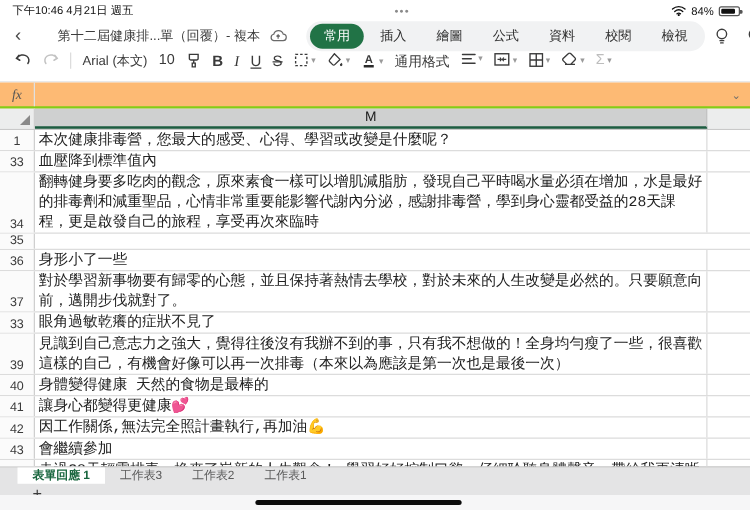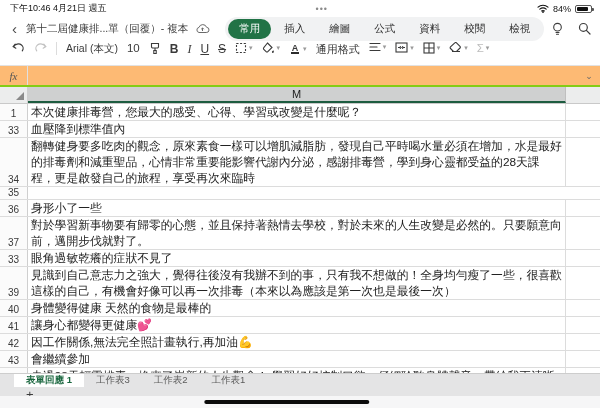--- a/index.html
+++ b/index.html
@@ -11,21 +11,21 @@
                padding:2px 8px 0 10px; font-size:9px; font-weight:normal; color:#111; background:#fff; }
   .statusbar .center-dots { color:#8a8a8a; letter-spacing:1px; font-size:9px; }
   .sb-right { display:flex; align-items:center; gap:4px; }
   .batt { position:relative; width:17px; height:8px; border:1px solid #555; border-radius:2px; }
   .batt .lvl { position:absolute; left:1px; top:1px; bottom:1px; width:11px; background:#111; border-radius:1px; }
   .batt::after { content:""; position:absolute; right:-3px; top:2px; width:2px; height:3px; background:#555; border-radius:0 1px 1px 0; }
 
   
   .titlebar { height:27px; display:flex; align-items:center; padding:0 10px; gap:7px; background:#fff; }
   .back { font-size:15px; color:#4a4a4a; line-height:1; padding:0 2px; }
-  .doc-title { font-size:10.5px; color:#3c3c3c; white-space:nowrap; }
+  .doc-title { font-size:10.5px; color:#3c3c3c; white-space:nowrap;margin-left:20px; }
   .icon { display:inline-flex; align-items:center; justify-content:center; color:#3c3c3c; }
   .icon svg { display:block; }
   .ribbon-tabs { display:flex; align-items:center; background:#f1f2f3; border-radius:13px;
                  padding:2px 3px; margin-left:8px; gap:2px; }
   .rtab { font-size:10.5px; color:#2e2e2e; padding:3px 11px; border-radius:11px; white-space:nowrap;text-align:center; }
   .rtab.active { background:#217346; color:#fff; }
   .titlebar-right { margin-left:auto; display:flex; align-items:center; gap:14px; }
 
   
   .toolbar { height:24px; display:flex; align-items:flex-start; gap:9px; padding:0 12px;
@@ -58,21 +58,21 @@
           display:flex; align-items:center; justify-content:center;
           border-right:1px solid #bfbfbf; border-bottom:2px solid #1d5c40; }
   .colN { flex:1; background:#eceded; }
 
   
   .grid { height:269px; overflow:hidden; background:#fff; }
   .row { display:flex; align-items:stretch; border-bottom:1px solid #dcdcdc; }
   .rn { width:28px; flex:0 0 28px; display:flex; align-items:flex-end; justify-content:center;
         font-size:10px; color:#3a3a3a; border-right:1px solid #cfcfcf; background:#fbfbfb; padding-bottom:1px; }
   .cell { width:538px; flex:0 0 538px; font-size:11.8px; line-height:16px; color:#222;
-          padding:0 3px; border-right:1px solid #dcdcdc; word-break:break-all; }
+          padding:0 3px; border-right:1px solid #dcdcdc; word-break:break-all;font-family:Liberation Mono, monospace; }
   .rowrest { flex:1; }
 
   
   .sheet-tabs { height:23px; background:#e4e4e5; border-top:1px solid #cdcdcd;
                 display:flex; align-items:stretch; padding-left:14px;flex-direction:column; }
   .stab { display:flex; align-items:center; padding:0 12px; font-size:9.5px; color:#5a5a5a; white-space:nowrap; }
   .stab.active { background:#fff; color:#19663e; font-weight:bold; }
   .stab-add { display:flex; align-items:center; padding:0 12px; font-size:13px; color:#3c3c3c; }
 
   

